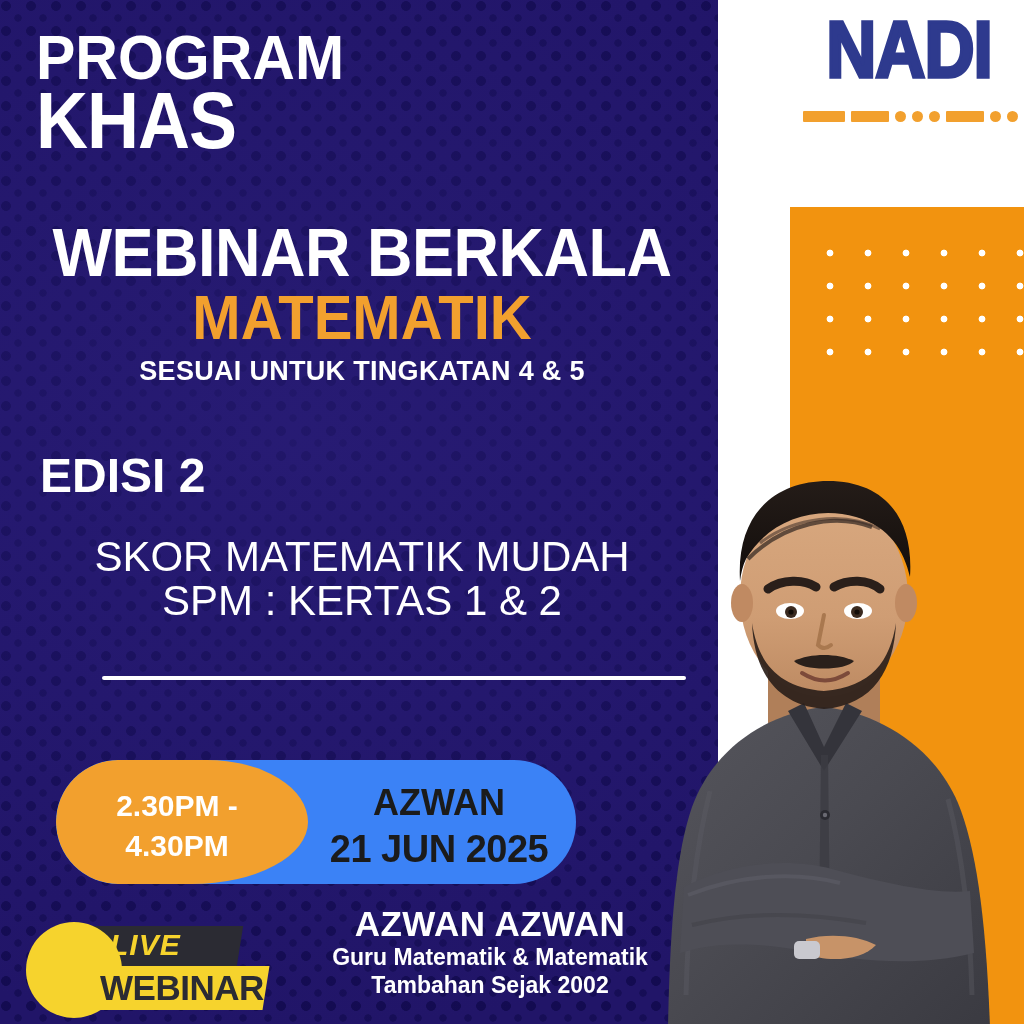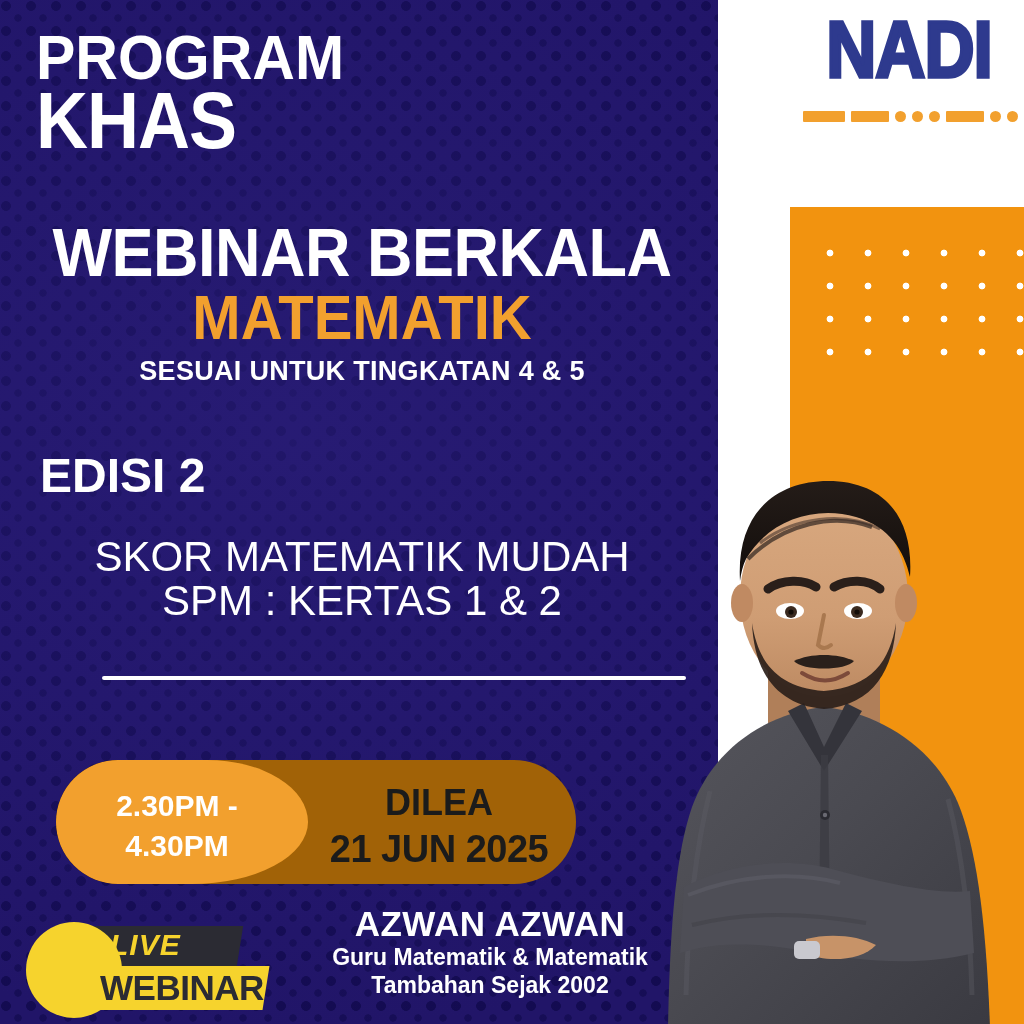--- a/index.html
+++ b/index.html
@@ -222,21 +222,21 @@
     border-radius: 2px;
   }
 
   
   .pill {
     position: absolute;
     left: 56px;
     top: 760px;
     width: 520px;
     height: 124px;
-    background: #a16207;
+    background: #3b82f6;
     border-radius: 62px;
     overflow: hidden;
     z-index: 4;
   }
   .pill-blob {
     position: absolute;
     left: 0px;
     top: 0px;
     width: 252px;
     height: 124px;
@@ -423,21 +423,21 @@
   <div class="t-spm">SPM : KERTAS 1 &amp; 2</div>
 
   <div class="divider"></div>
 
   <div class="pill">
     <div class="pill-blob"></div>
     <div class="pill-time">
       <div>2.30PM -</div>
       <div>4.30PM</div>
     </div>
-    <div class="pill-day">DILEA</div>
+    <div class="pill-day">AZWAN</div>
     <div class="pill-date">21 JUN 2025</div>
   </div>
 
   <svg class="presenter" viewBox="0 0 420 572" xmlns="http://www.w3.org/2000/svg">
     <defs>
       <linearGradient id="shirtG" x1="0" y1="0" x2="1" y2="1">
         <stop offset="0%" stop-color="#55555c"></stop>
         <stop offset="45%" stop-color="#4a4a51"></stop>
         <stop offset="100%" stop-color="#3a3a41"></stop>
       </linearGradient>

